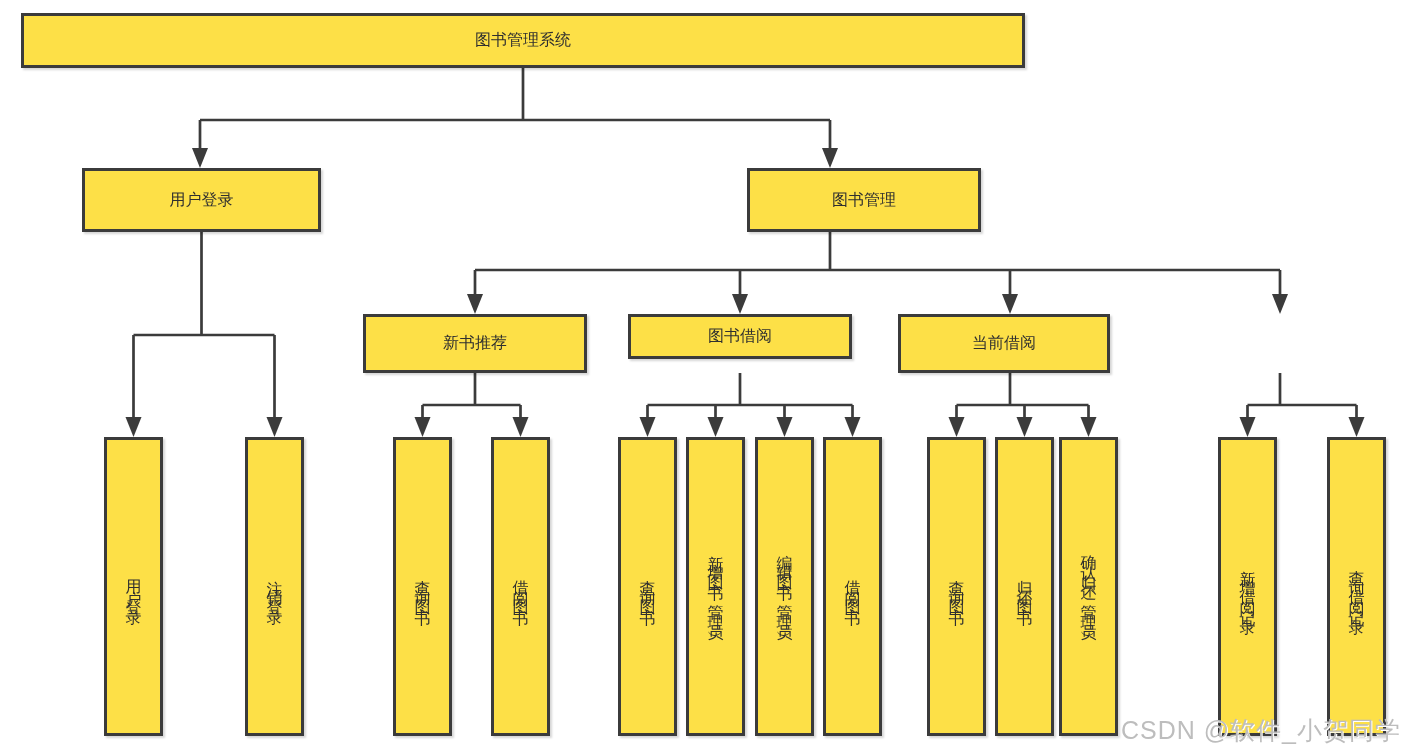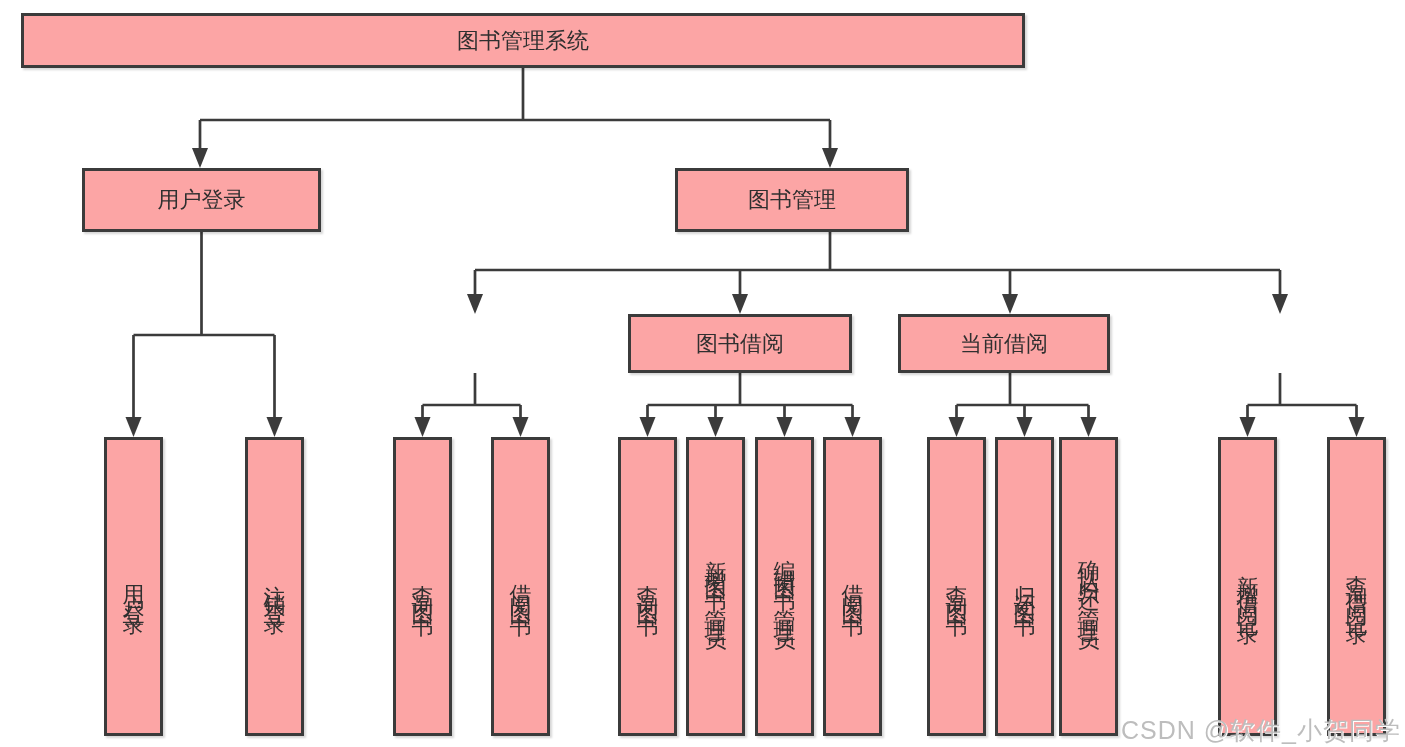--- a/index.html
+++ b/index.html
@@ -3,23 +3,23 @@
 <meta charset="utf-8">
 <style>
   html,body{margin:0;padding:0;background:#ffffff;}
   body{
     width:1405px;height:747px;position:relative;overflow:hidden;
     font-family:"Liberation Sans","DejaVu Sans",sans-serif;
   }
   .canvas{position:absolute;inset:0;}
   svg.wires{position:absolute;left:0;top:0;pointer-events:none;}
   .box{
-    position:absolute;box-sizing:border-box;background:#fca5a5;
+    position:absolute;box-sizing:border-box;background:#fde047;
     border:3px solid #3b3b3b;display:flex;align-items:center;justify-content:center;
-    color:#2f2f2f;font-size:22px;box-shadow:2px 2px 2px rgba(0,0,0,0.16);
+    color:#2f2f2f;font-size:16px;box-shadow:2px 2px 2px rgba(0,0,0,0.16);
   }
   .box span{white-space:nowrap;}
   .leaf{width:59px;top:437px;height:299px;}
   .leaf span{
     writing-mode:vertical-rl;letter-spacing:10px;line-height:1;
     white-space:normal;max-height:295px;
   }
   .watermark{
     position:absolute;top:714px;right:4px;font-size:25px;color:#bdbdbd;
     text-shadow:1px 1px 0 #ffffff;letter-spacing:1px;
@@ -70,25 +70,28 @@
     </g>
   </svg>
 
   <div class="box" style="left:21px;top:13px;width:1004px;height:55px">
     <span>图书管理系统</span>
   </div>
 
   <div class="box" style="left:82px;top:168px;width:239px;height:64px">
     <span>用户登录</span>
   </div>
-  <div class="box" style="left:675px;top:168px;width:234px;height:64px">
+  <div class="box" style="left:747px;top:168px;width:234px;height:64px">
     <span>图书管理</span>
   </div>
 
-  <div class="box" style="left:628px;top:314px;width:224px;height:59px">
+  <div class="box" style="left:363px;top:314px;width:224px;height:59px">
+    <span>新书推荐</span>
+  </div>
+  <div class="box" style="left:628px;top:314px;width:224px;height:45px">
     <span>图书借阅</span>
   </div>
   <div class="box" style="left:898px;top:314px;width:212px;height:59px">
     <span>当前借阅</span>
   </div>
 
   <div class="box leaf" style="left:104px">
     <span>用户登录</span>
   </div>
   <div class="box leaf" style="left:245px">

